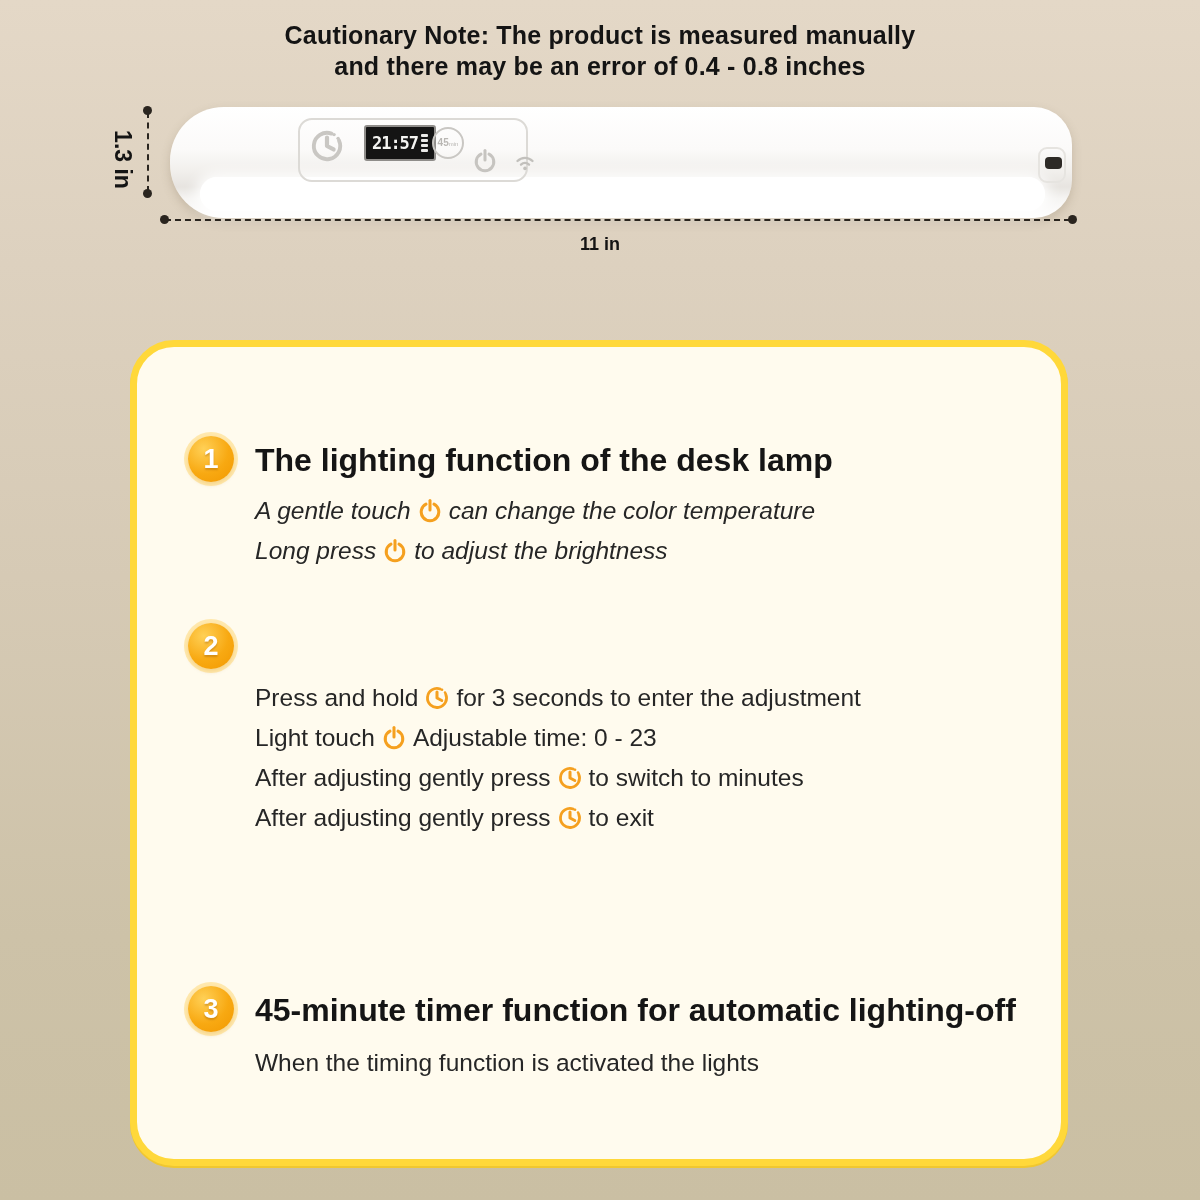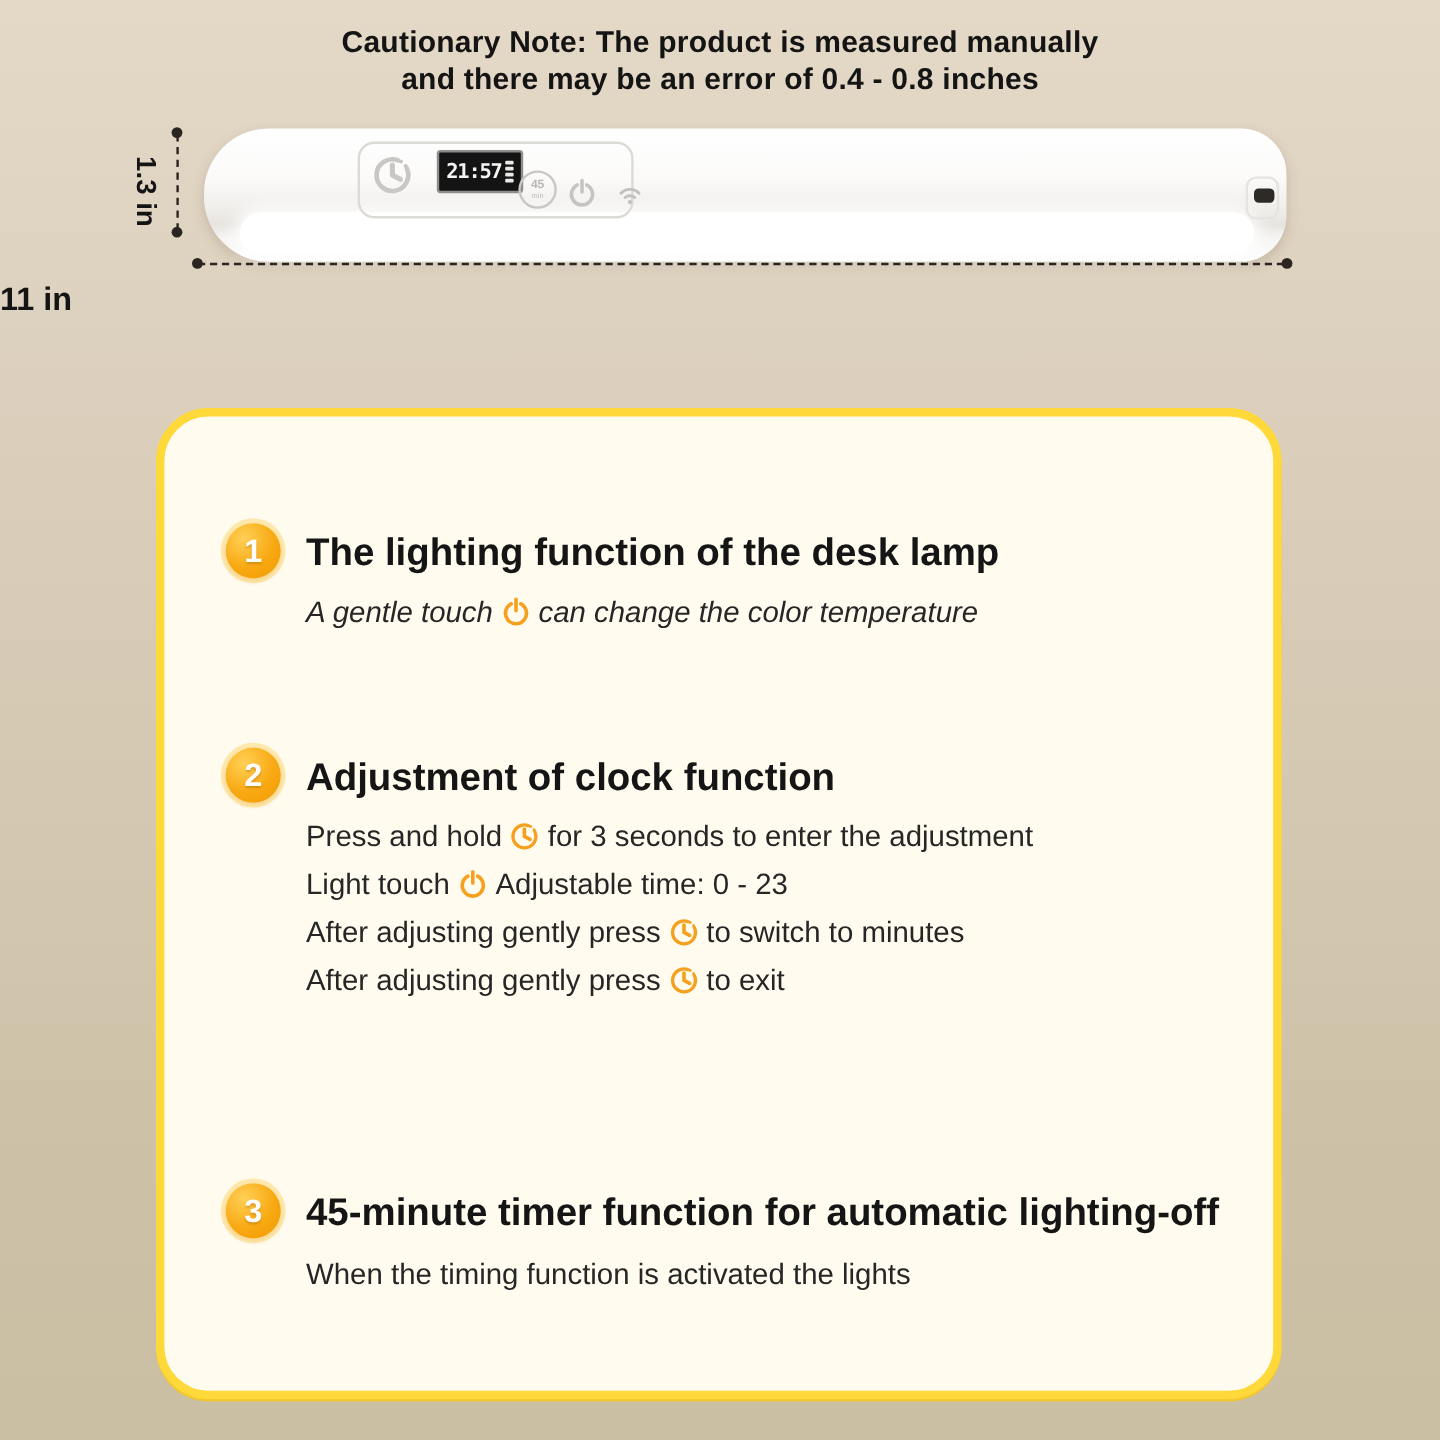--- a/index.html
+++ b/index.html
@@ -20,37 +20,37 @@
     background:#ffffff;box-shadow:0 0 14px 4px rgba(255,255,255,.95), inset 0 0 6px rgba(255,255,255,1);
     filter:blur(.4px);}
   .panel{position:absolute;left:128px;top:11px;width:226px;height:60px;border-radius:14px;
     border:2px solid #dcdad6;}
   .panel-clock{position:absolute;left:9px;top:8px;width:36px;height:36px;color:#c9c7c3;}
   .led{position:absolute;left:64px;top:5px;width:68px;height:32px;background:#141414;
     border:2px solid #8f8d8a;border-radius:3px;display:flex;align-items:center;justify-content:center;gap:3px;}
   .led-time{font-family:"DejaVu Sans Mono", monospace;font-weight:700;font-size:17px;color:#f4f4f2;letter-spacing:-1px;}
   .led-batt{display:flex;flex-direction:column;gap:2px;}
   .led-batt i{display:block;width:7px;height:3px;background:#e9e9e7;border-radius:1px;}
-  .btn45{position:absolute;left:132px;top:22px;width:28px;height:28px;border:2px solid #c9c7c3;border-radius:50%;
-    color:#b9b7b3;display:flex;flex-direction:column;align-items:center;justify-content:center;line-height:1;}
+  .btn45{position:absolute;left:132px;top:7px;width:28px;height:28px;border:2px solid #c9c7c3;border-radius:50%;
+    color:#b9b7b3;display:flex;flex-direction:row;align-items:center;justify-content:center;line-height:1;}
   .btn45 .n{font-size:10px;font-weight:700;}
   .btn45 .m{font-size:6px;margin-top:1px;}
   .panel-power{position:absolute;left:172px;top:28px;width:26px;height:26px;color:#c6c4c0;}
   .panel-wifi{position:absolute;left:212px;top:30px;width:26px;height:24px;color:#c2c0bc;}
   .port-groove{position:absolute;right:6px;top:40px;width:24px;height:32px;border:2px solid #e6e4e0;border-radius:9px;}
   .port-slot{position:absolute;right:10px;top:50px;width:17px;height:12px;background:#2d2a26;border-radius:4px;}
 
   
   .dim-dot{position:absolute;width:9px;height:9px;border-radius:50%;background:#2a251f;}
   .vline{position:absolute;left:147px;top:112px;height:80px;border-left:2px dashed #2a251f;}
   .hline{position:absolute;left:165px;top:219px;width:905px;border-top:2px dashed #2a251f;}
   .dim-h-label{position:absolute;left:62px;top:146px;width:120px;text-align:center;
     font-weight:700;font-size:23px;color:#141414;transform:rotate(90deg);}
-  .dim-w-label{position:absolute;left:0;top:234px;width:1200px;
-    font-weight:700;font-size:27px;color:#141414;}
+  .dim-w-label{position:absolute;left:0;top:234px;width:1200px;text-align:center;
+    font-weight:700;font-size:18px;color:#141414;}
 
   
   .card{position:absolute;left:130px;top:340px;width:938px;height:826px;box-sizing:border-box;
     background:#fffbee;border:7px solid #ffd83a;border-radius:44px;
     box-shadow:0 2px 0 #f0c730;}
   .banner{position:absolute;left:50%;top:-34px;transform:translateX(-50%);
     width:432px;height:66px;box-sizing:border-box;border-radius:36px;
     border:5px solid #ffda52;background:linear-gradient(180deg,#ffc245 0%,#fbA81a 55%,#f69b00 100%);
     box-shadow:inset 0 4px 5px rgba(255,255,255,.45), 0 3px 6px rgba(170,110,0,.25);
     display:flex;align-items:center;justify-content:center;}
@@ -137,24 +137,26 @@
   <div class="dim-w-label">11 in</div>
 
   <div class="card">
 
     <div class="badge" style="left:51px;top:89px;">1</div>
     <div class="sec-title" style="top:95px;">The lighting function of the desk lamp</div>
     <div class="sec-body" style="top:144px;font-style:italic;">
       <div><span>A gentle touch</span><svg class="ii" viewBox="0 0 24 24">
             <use href="#ic-power"></use>
           </svg><span>can change the color temperature</span></div>
+      <div><span>Long press</span><svg class="ii" viewBox="0 0 24 24">
+            <use href="#ic-power"></use>
+          </svg><span>to adjust the brightness</span></div>
     </div>
 
     <div class="badge" style="left:51px;top:276px;">2</div>
-    <div class="sec-title" style="top:282px;">Adjustment of clock function</div>
     <div class="sec-body" style="top:331px;">
       <div><span>Press and hold</span><svg class="ii" viewBox="0 0 24 24">
             <use href="#ic-clock"></use>
           </svg><span>for 3 seconds to enter the adjustment</span></div>
       <div><span>Light touch</span><svg class="ii" viewBox="0 0 24 24">
             <use href="#ic-power"></use>
           </svg><span>Adjustable time: 0 - 23</span></div>
       <div><span>After adjusting gently press</span><svg class="ii" viewBox="0 0 24 24">
             <use href="#ic-clock"></use>
           </svg><span>to switch to minutes</span></div>

